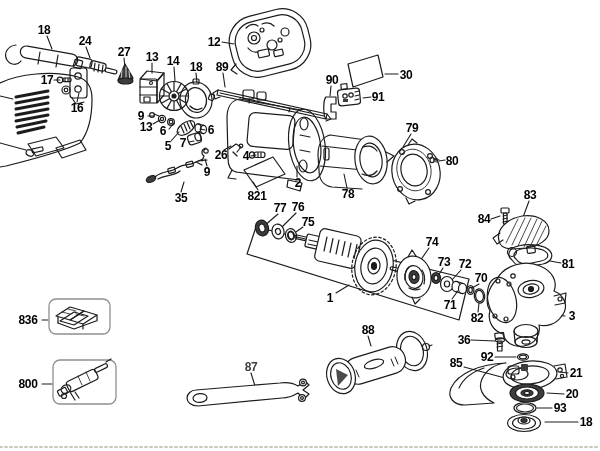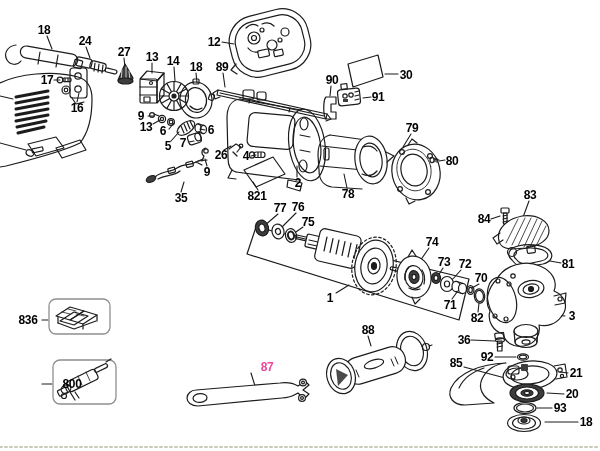--- a/index.html
+++ b/index.html
@@ -534,25 +534,25 @@
       <span class="part-label" style="left: 298px; top: 207px; color: rgb(0, 0, 0);">76</span>
       <span class="part-label" style="left: 280px; top: 208px; color: rgb(0, 0, 0);">77</span>
       <span class="part-label" style="left: 348px; top: 194px; color: rgb(0, 0, 0);">78</span>
       <span class="part-label" style="left: 412px; top: 128px; color: rgb(0, 0, 0);">79</span>
       <span class="part-label" style="left: 452px; top: 161px; color: rgb(0, 0, 0);">80</span>
       <span class="part-label" style="left: 568px; top: 264px; color: rgb(0, 0, 0);">81</span>
       <span class="part-label" style="left: 477px; top: 318px; color: rgb(0, 0, 0);">82</span>
       <span class="part-label" style="left: 530px; top: 195px; color: rgb(0, 0, 0); text-align: right;">83</span>
       <span class="part-label" style="left: 484px; top: 219px; color: rgb(0, 0, 0);">84</span>
       <span class="part-label" style="left: 456px; top: 363px; color: rgb(0, 0, 0);">85</span>
-      <span class="part-label" style="left: 251px; top: 367px; color: #ec4899; margin-left: 16px;">87</span>
+      <span class="part-label" style="left: 251px; top: 367px; color: #404040;">87</span>
       <span class="part-label" style="left: 368px; top: 330px; color: rgb(0, 0, 0);">88</span>
       <span class="part-label" style="left: 222px; top: 67px; color: rgb(0, 0, 0);">89</span>
       <span class="part-label" style="left: 332px; top: 80px; color: rgb(0, 0, 0);">90</span>
       <span class="part-label" style="left: 378px; top: 97px; color: rgb(0, 0, 0);">91</span>
       <span class="part-label" style="left: 487px; top: 357px; color: rgb(0, 0, 0);">92</span>
       <span class="part-label" style="left: 560px; top: 408px; color: rgb(0, 0, 0);">93</span>
-      <span class="part-label" style="left: 28px; top: 384px; color: rgb(0, 0, 0); margin-left: 44px;">800</span>
+      <span class="part-label" style="left: 28px; top: 384px; color: rgb(0, 0, 0);">800</span>
       <span class="part-label" style="left: 257px; top: 196px; color: rgb(0, 0, 0);">821</span>
       <span class="part-label" style="left: 28px; top: 320px; color: rgb(0, 0, 0);">836</span>
     </div>
 
 </div>
 
 </body></html>

